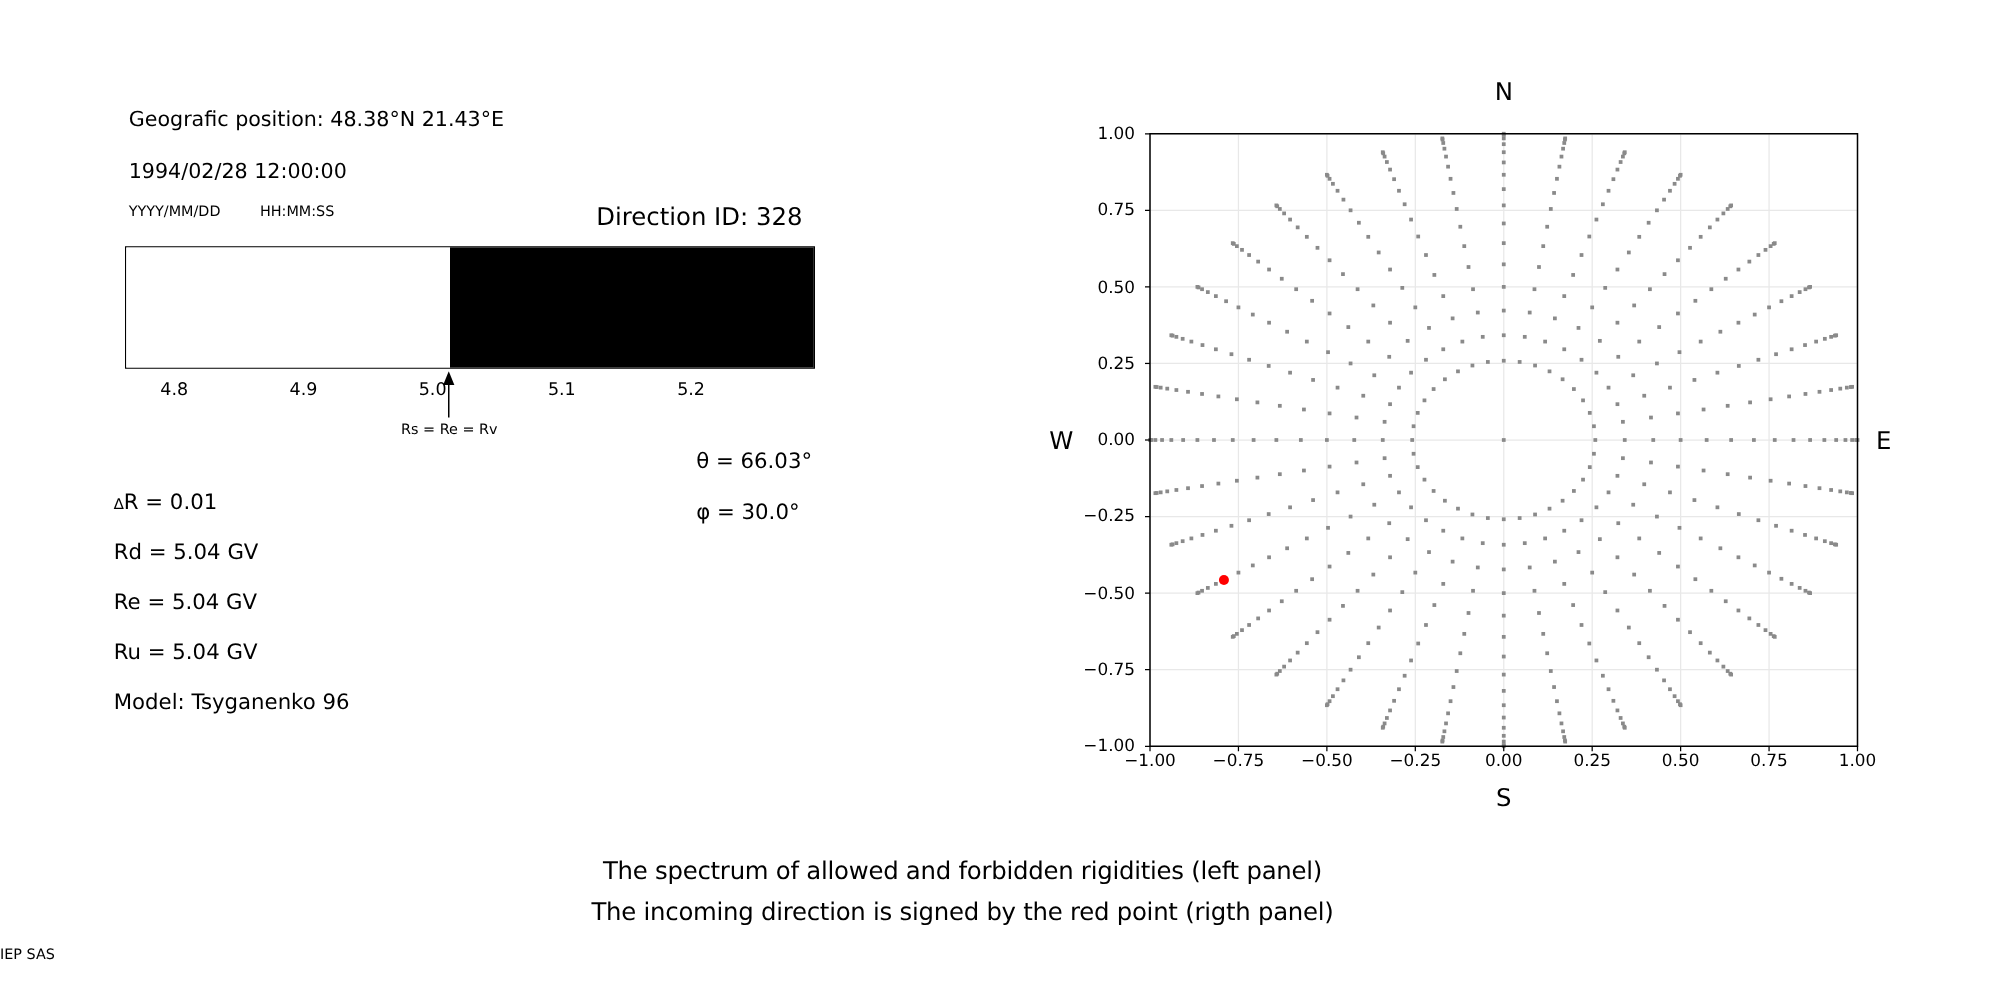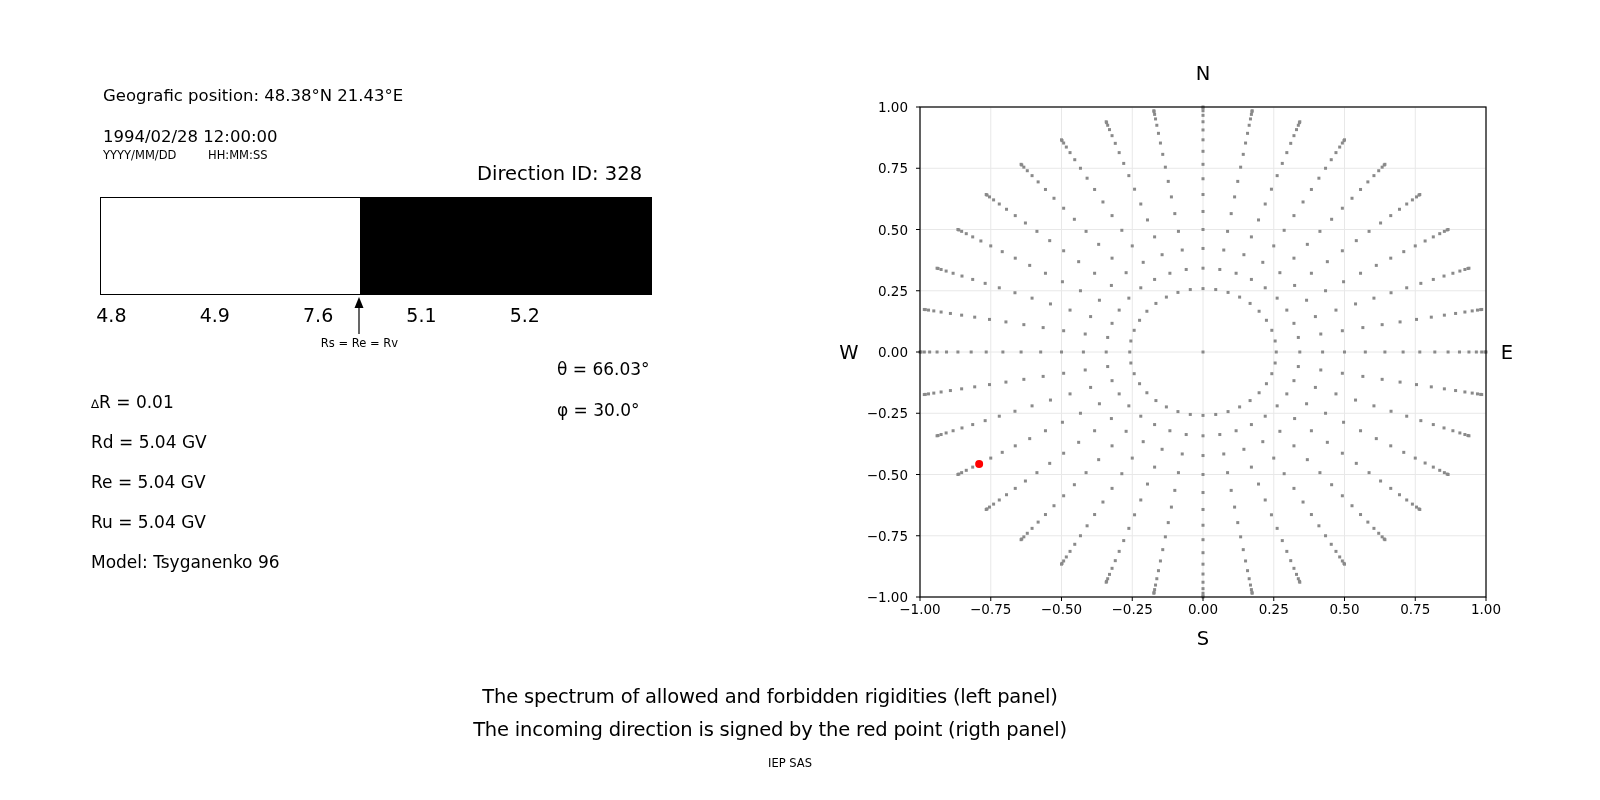--- a/index.html
+++ b/index.html
@@ -1,66 +1,66 @@
 <!DOCTYPE html>
 <html><head>
 <meta charset="utf-8">
 <style>
   html,body{margin:0;padding:0;background:#fff;}
   .page{position:relative;width:1600px;height:800px;background:#ffffff;overflow:hidden;
         font-family:"DejaVu Sans","Liberation Sans",sans-serif;color:#000;}
   .abs{position:absolute;}
   .geo{left:103px;top:86px;font-size:16.5px;}
   .dt{left:103px;top:127px;font-size:16.5px;text-align:right;}
-  .fmt{font-size:11.5px;top:148px;}
+  .fmt{font-size:11.5px;top:162px;}
   .fmt-date{left:103px;}
   .fmt-time{left:208px;}
   .dir-id{left:477px;top:162px;font-size:19.5px;}
   .spectrum-box{left:100px;top:197px;width:552px;height:98px;border:1.2px solid #000;
                 box-sizing:border-box;display:flex;}
   .allowed{height:100%;}
   .forbidden{height:100%;flex:1;}
   .spectrum-axis{left:100px;top:197px;width:552px;height:0;overflow:visible;}
-  .sp-tick{position:absolute;top:107px;transform:translateX(-50%);font-size:19px;}
+  .sp-tick{position:absolute;top:107px;transform:translateX(-50%);font-size:14px;margin-left:28px;}
   .spectrum-arrow{top:297px;width:18px;height:38px;}
   .arrow-label{top:336px;transform:translateX(-50%);font-size:11.5px;white-space:nowrap;}
   .param{left:91px;font-size:17px;white-space:nowrap;margin-top:34px;}
   .p-dr{top:358px;} .p-rd{top:398px;} .p-re{top:438px;} .p-ru{top:478px;} .p-model{top:518px;}
   .delta{font-size:12px;}
   .angle{left:557px;font-size:17px;white-space:nowrap;}
   .p-theta{top:359px;} .p-phi{top:400px;}
   .plot-svg{left:912px;top:99px;}
   .xtick{position:absolute;top:601px;transform:translateX(-50%);font-size:13.5px;}
   .ytick{position:absolute;left:850px;width:58px;text-align:right;font-size:13.5px;}
   .compass{font-size:19.5px;transform:translateX(-50%);}
   .c-n{left:1203px;top:62px;} .c-s{left:1203px;top:627px;}
   .c-w{left:849px;top:341px;} .c-e{left:1507px;top:341px;}
   .cap{left:0;width:1540px;text-align:center;font-size:19.5px;letter-spacing:-0.2px;}
   .cap1{top:685px;} .cap2{top:718px;}
-  .credit{left:0;width:1580px;text-align:center;top:756px;font-size:11.5px;}
+  .credit{left:0;width:1580px;top:756px;font-size:11.5px;}
 </style>
 </head>
 <body>
 
 <div class="page">
 
   <div class="abs geo">Geografic position: 48.38°N 21.43°E</div>
   <div class="abs dt">1994/02/28 12:00:00</div>
   <div class="abs fmt fmt-date">YYYY/MM/DD</div>
   <div class="abs fmt fmt-time">HH:MM:SS</div>
   <div class="abs dir-id">Direction ID: 328</div>
 
   <div class="abs spectrum-box">
     <div class="allowed" id="allowed-region" style="width: 47.0037%; background: rgb(255, 255, 255);"></div>
     <div class="forbidden" id="forbidden-region" style="background: rgb(0, 0, 0);"></div>
   </div>
   <div class="abs spectrum-axis" id="spectrum-axis">
       <div class="sp-tick" style="left: 2.05992%;">4.8</div>
       <div class="sp-tick" style="left: 20.7865%;">4.9</div>
-      <div class="sp-tick" style="left: 39.5131%;">7.6</div>
+      <div class="sp-tick" style="left: 39.5131%;">5.0</div>
       <div class="sp-tick" style="left: 58.2397%;">5.1</div>
       <div class="sp-tick" style="left: 76.9663%;">5.2</div>
     </div>
 
   <svg class="abs spectrum-arrow" id="spectrum-arrow" width="18" height="38" viewBox="0 0 18 38" style="left: 350.461px;">
     <line x1="9" y1="6" x2="9" y2="37" stroke="#000" stroke-width="1.2"></line>
     <polygon points="9,0 4.5,11 13.5,11" fill="#000"></polygon>
   </svg>
   <div class="abs arrow-label" id="arrow-label" style="left: 359.461px;">Rs = Re = Rv</div>
 

